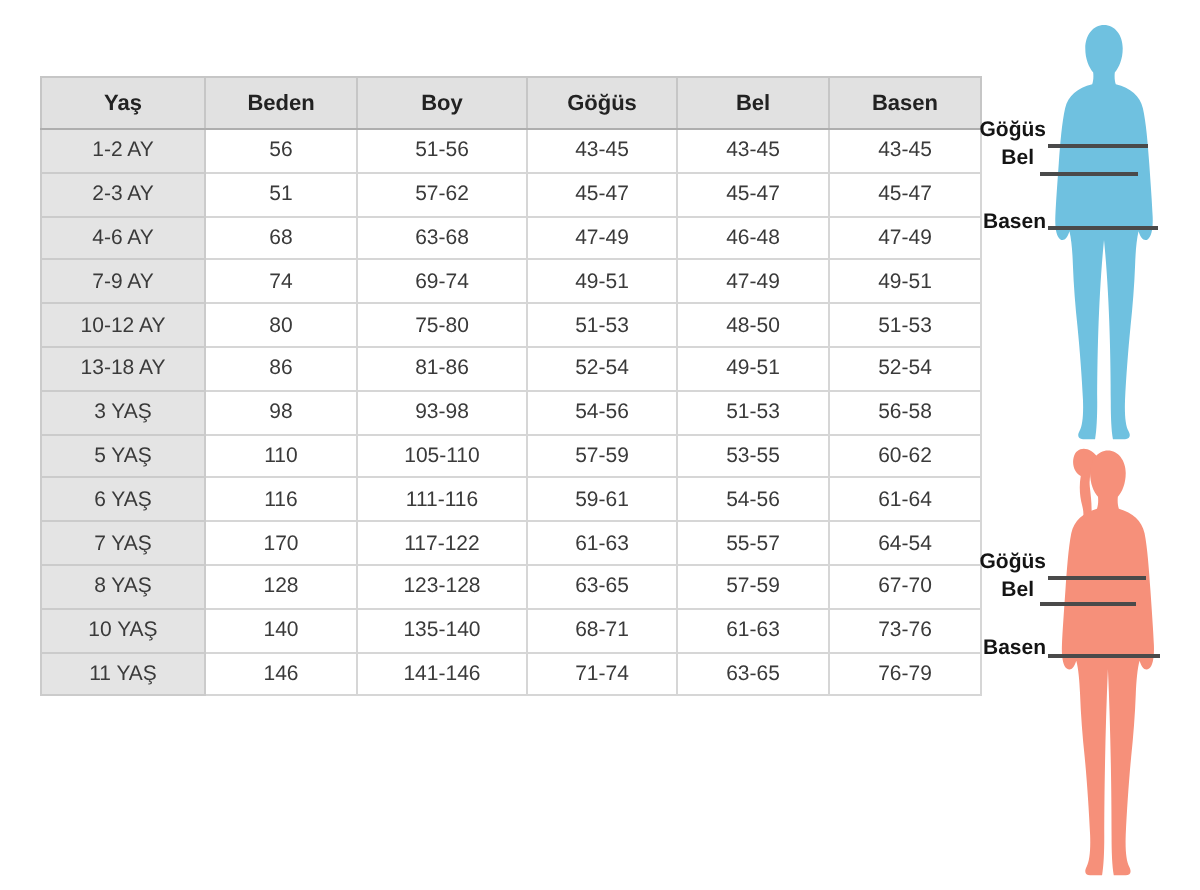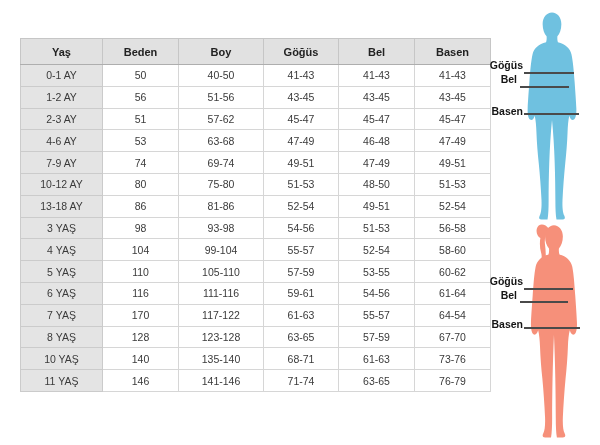--- a/index.html
+++ b/index.html
@@ -69,46 +69,38 @@
         <th>Yaş</th>
         <th>Beden</th>
         <th>Boy</th>
         <th>Göğüs</th>
         <th>Bel</th>
         <th>Basen</th>
       </tr>
     </thead>
     <tbody>
         <tr>
-          <td class="age-col">0-1 AY</td>
-          <td>50</td>
-          <td>40-50</td>
-          <td>41-43</td>
-          <td>41-43</td>
-          <td>41-43</td>
-        </tr>
-        <tr>
           <td class="age-col">1-2 AY</td>
           <td>56</td>
           <td>51-56</td>
           <td>43-45</td>
           <td>43-45</td>
           <td>43-45</td>
         </tr>
         <tr>
           <td class="age-col">2-3 AY</td>
           <td>51</td>
           <td>57-62</td>
           <td>45-47</td>
           <td>45-47</td>
           <td>45-47</td>
         </tr>
         <tr>
           <td class="age-col">4-6 AY</td>
-          <td>53</td>
+          <td>68</td>
           <td>63-68</td>
           <td>47-49</td>
           <td>46-48</td>
           <td>47-49</td>
         </tr>
         <tr>
           <td class="age-col">7-9 AY</td>
           <td>74</td>
           <td>69-74</td>
           <td>49-51</td>
@@ -131,28 +123,20 @@
           <td>49-51</td>
           <td>52-54</td>
         </tr>
         <tr>
           <td class="age-col">3 YAŞ</td>
           <td>98</td>
           <td>93-98</td>
           <td>54-56</td>
           <td>51-53</td>
           <td>56-58</td>
-        </tr>
-        <tr>
-          <td class="age-col">4 YAŞ</td>
-          <td>104</td>
-          <td>99-104</td>
-          <td>55-57</td>
-          <td>52-54</td>
-          <td>58-60</td>
         </tr>
         <tr>
           <td class="age-col">5 YAŞ</td>
           <td>110</td>
           <td>105-110</td>
           <td>57-59</td>
           <td>53-55</td>
           <td>60-62</td>
         </tr>
         <tr>

